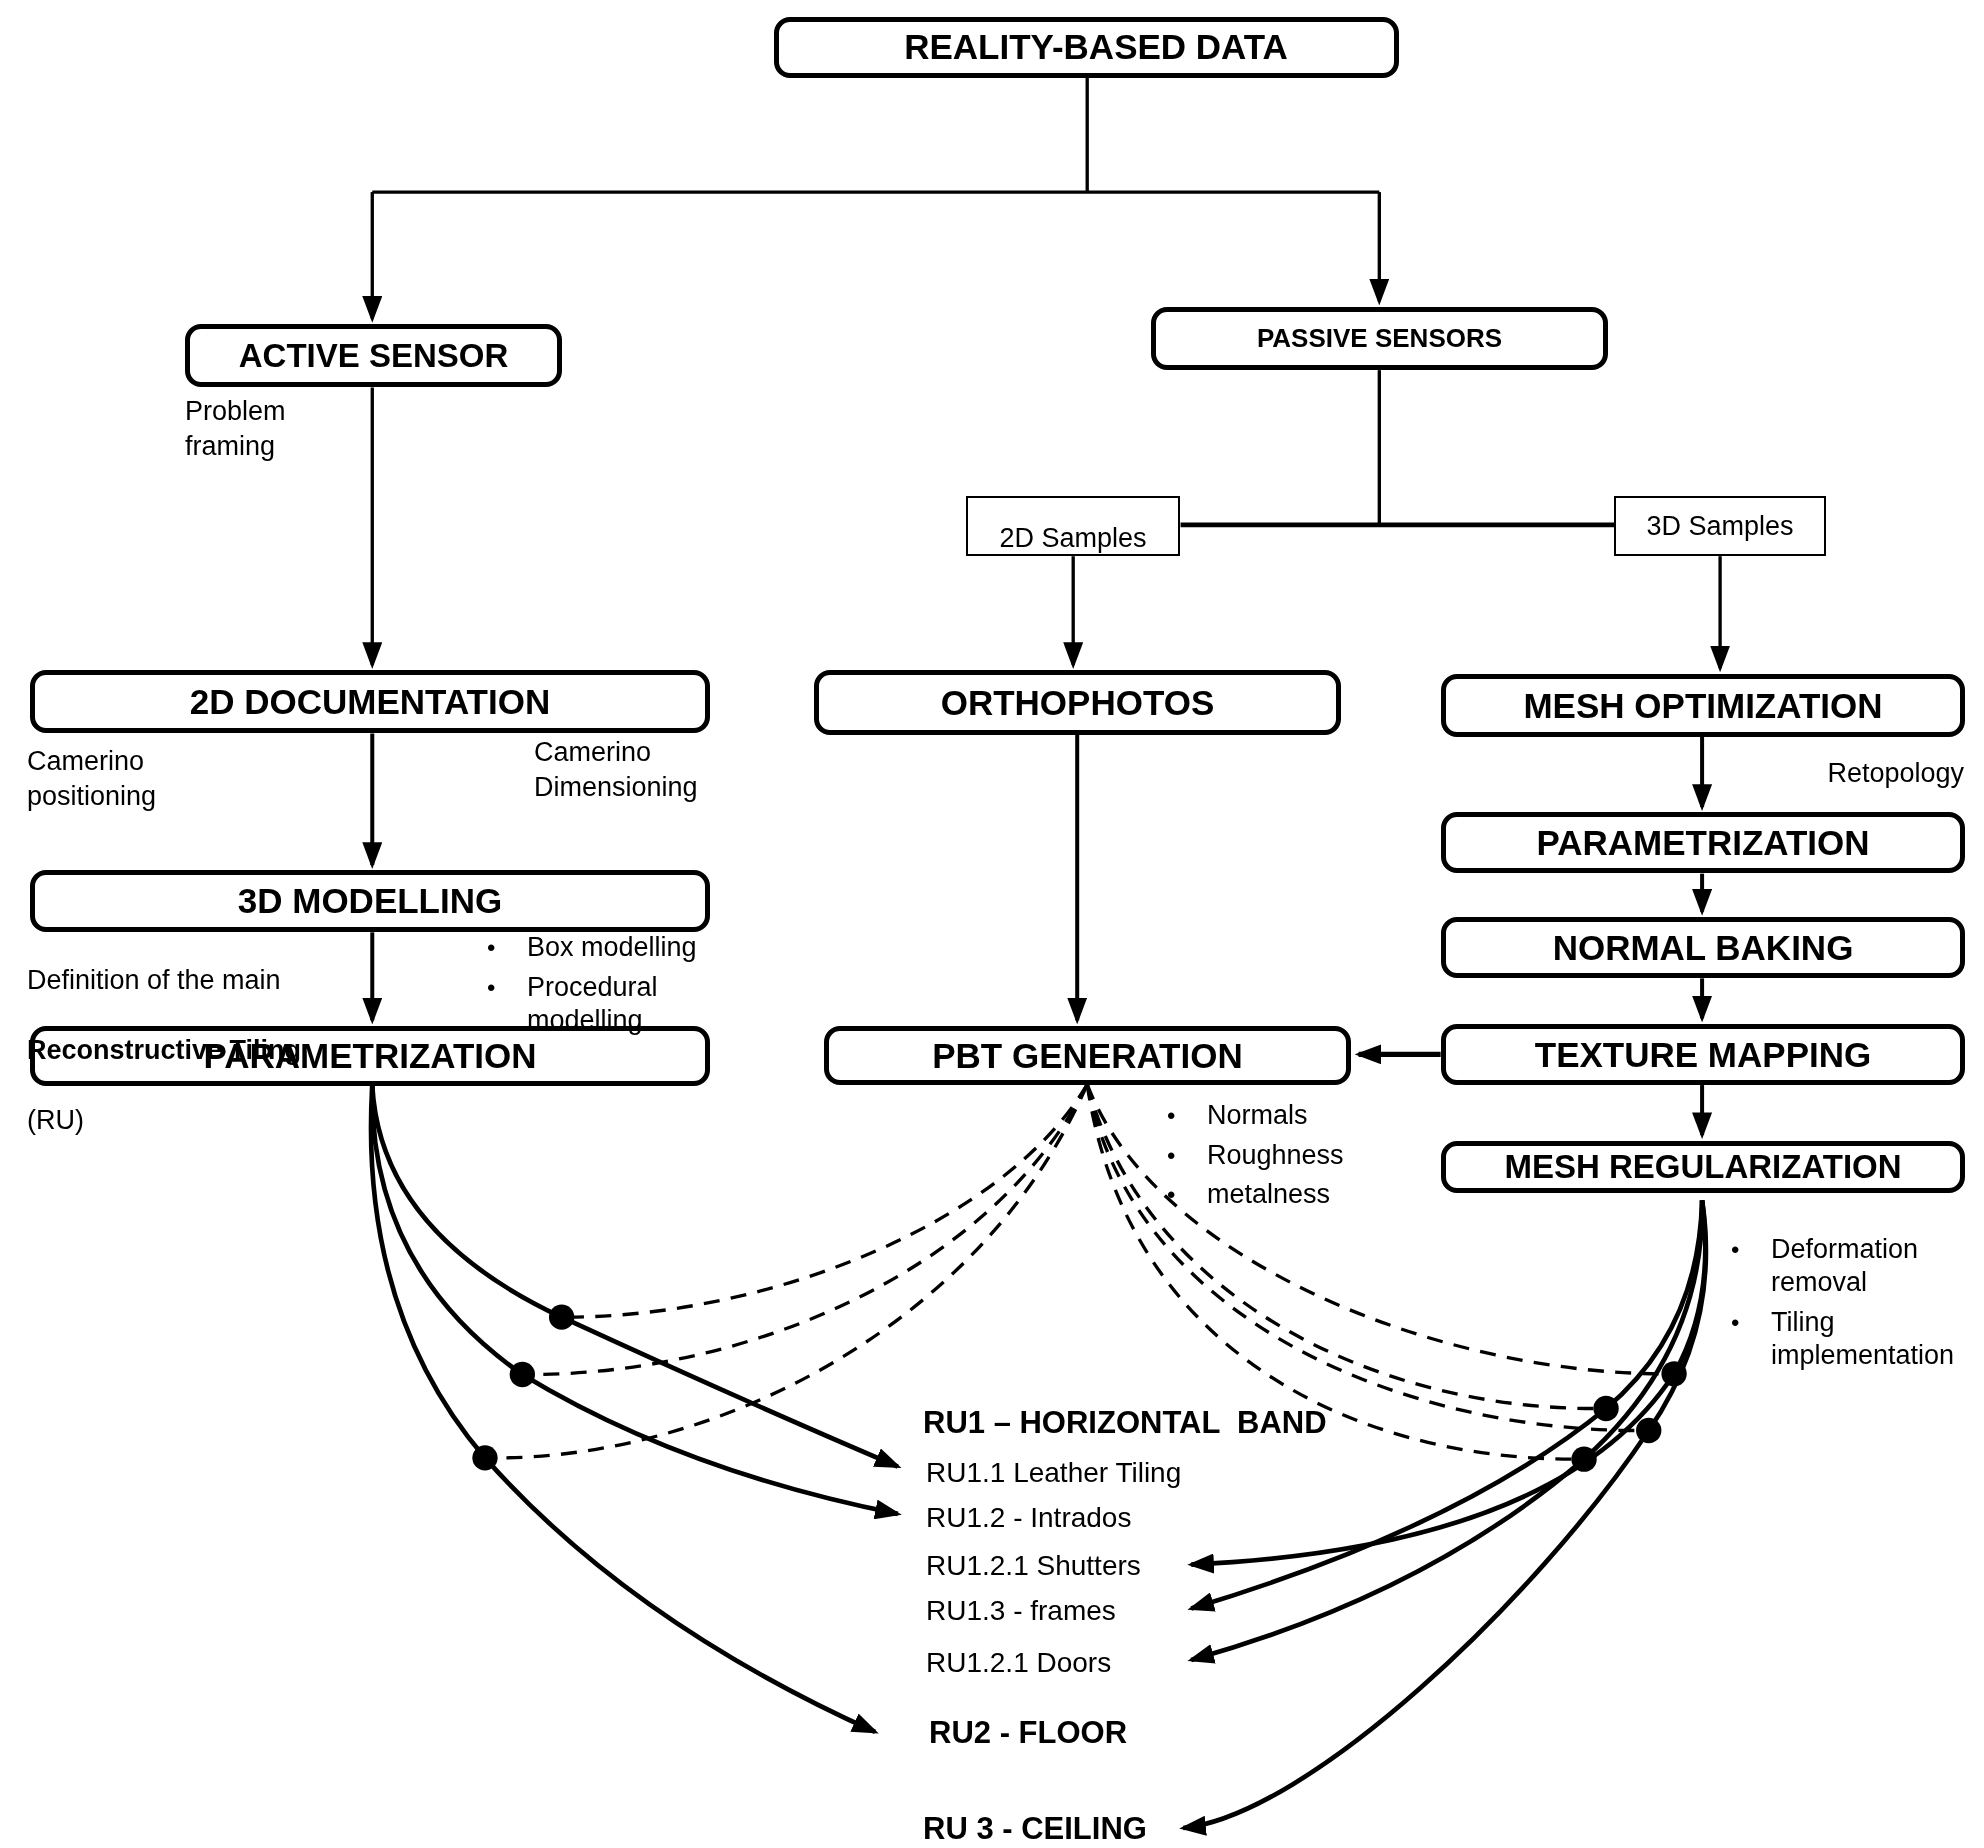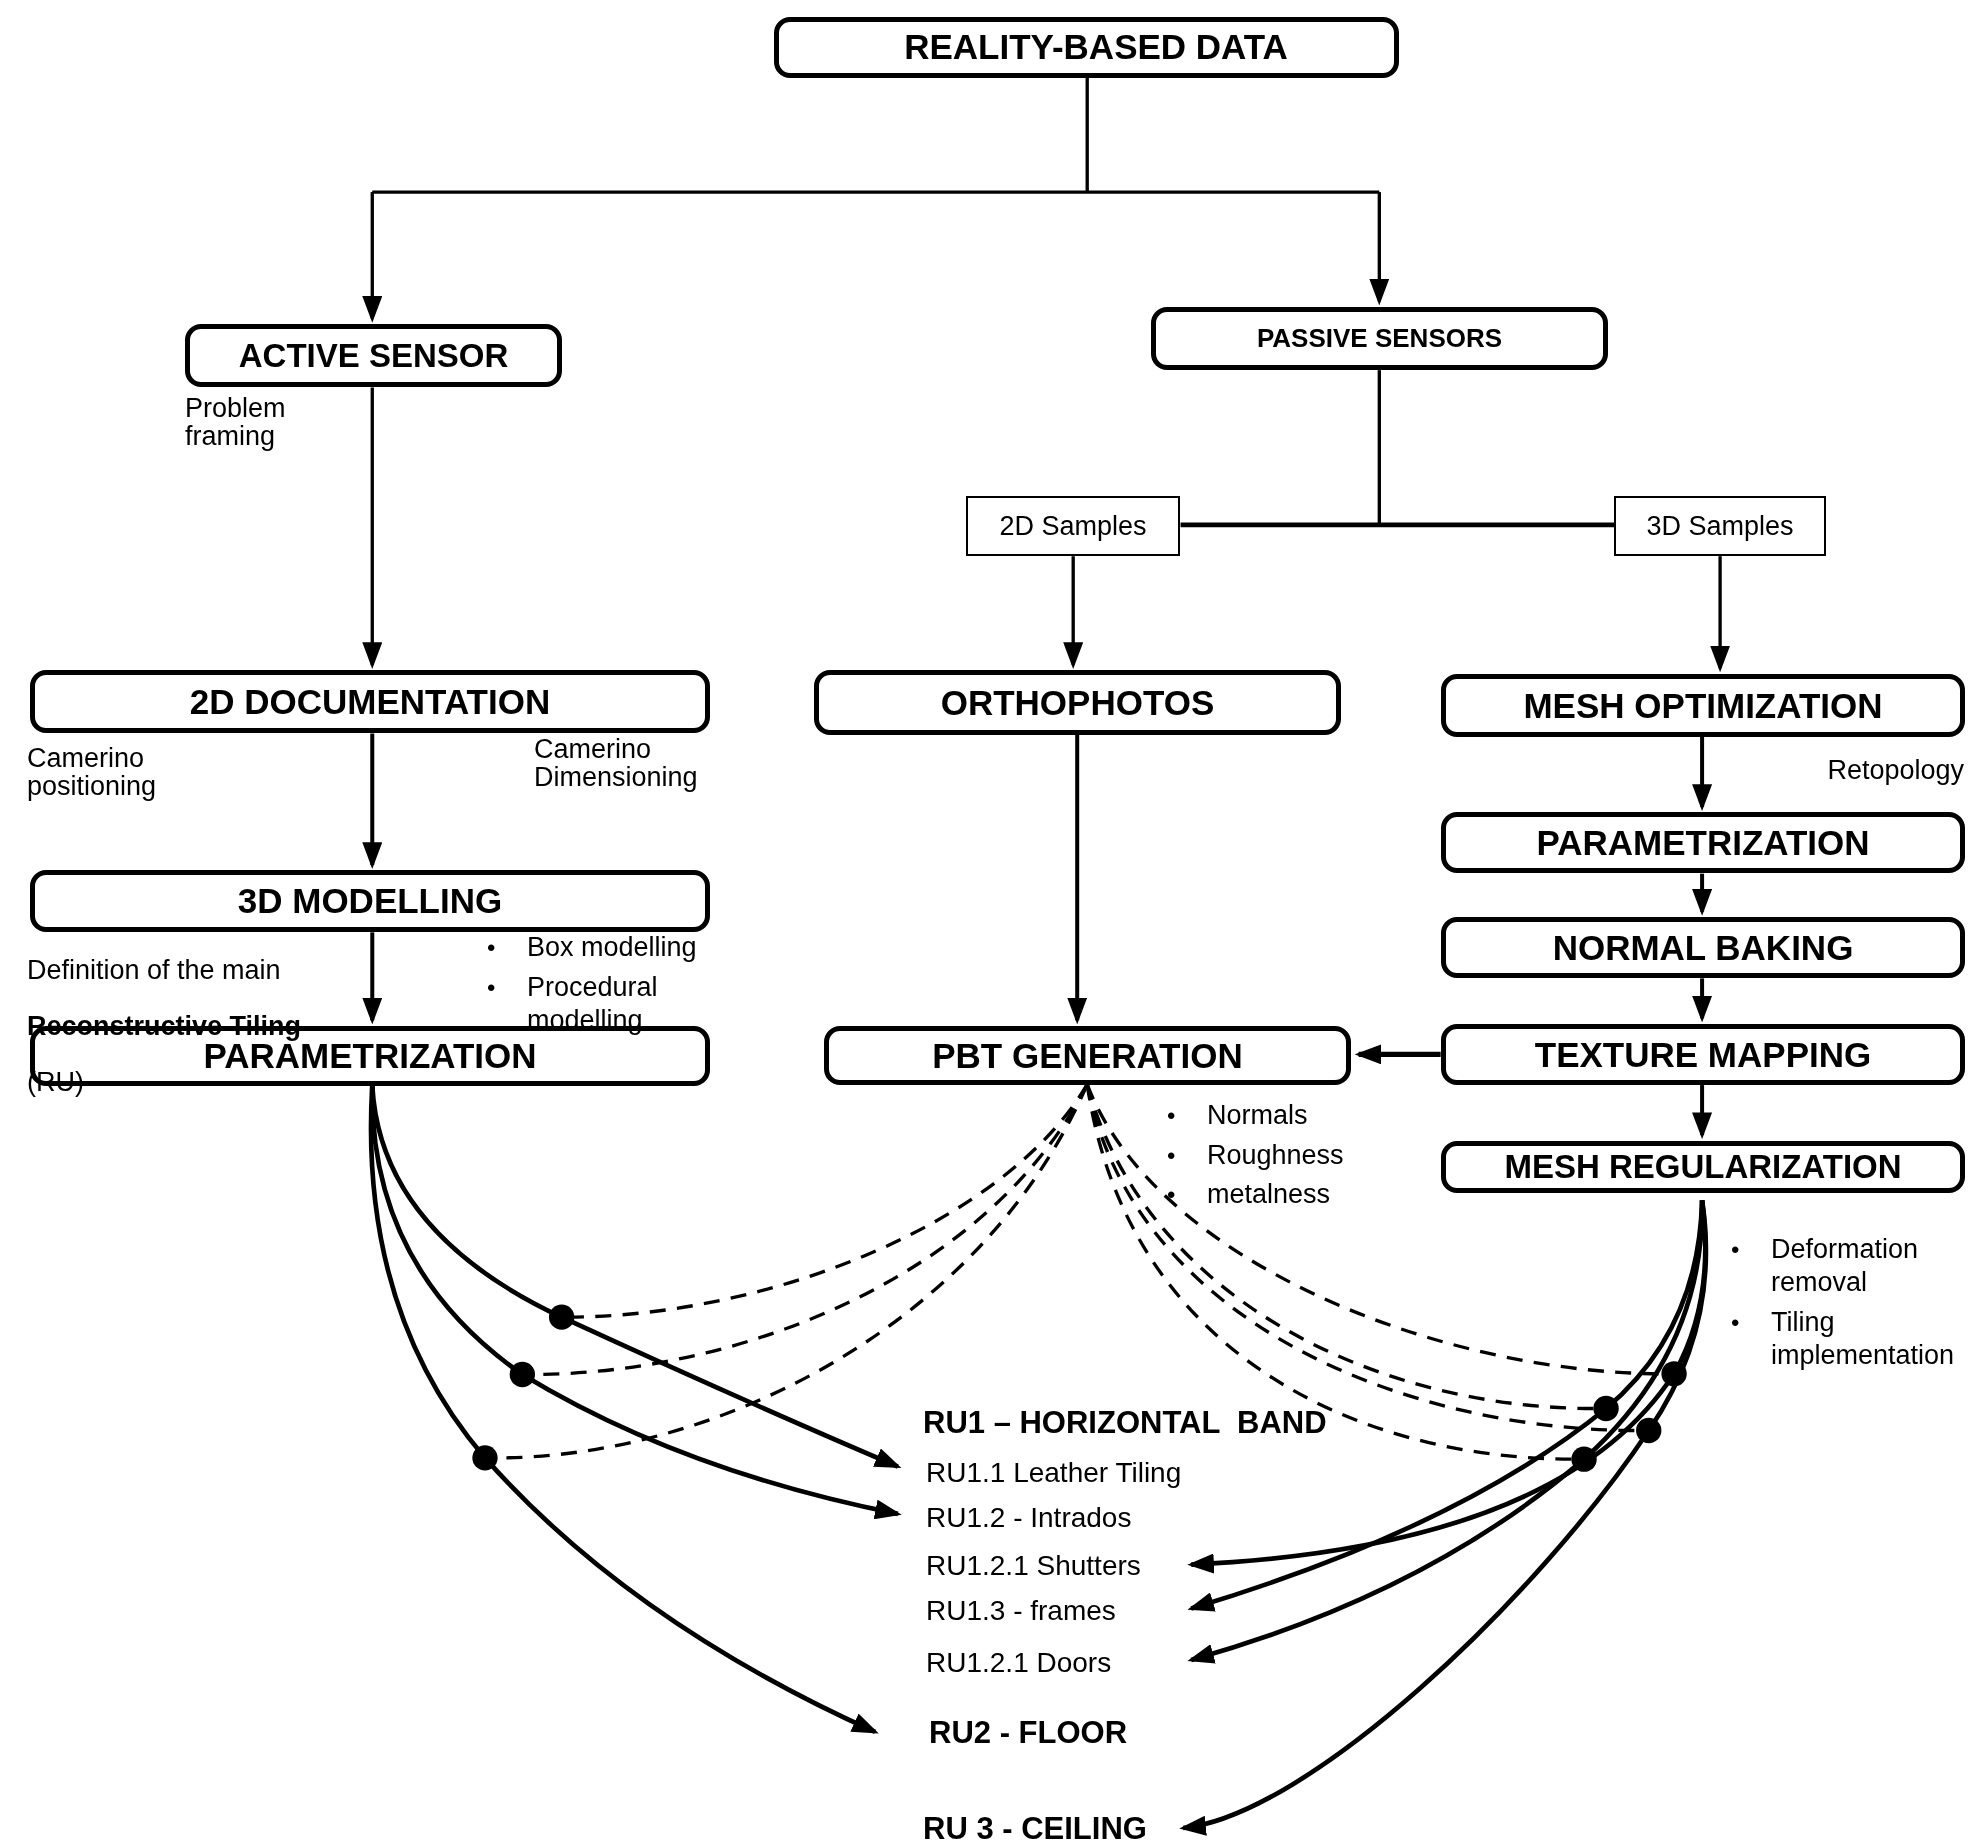--- a/index.html
+++ b/index.html
@@ -9,36 +9,36 @@
   }
   svg.wires{position:absolute;left:0;top:0;width:1985px;height:1848px;}
 
   .box{
     position:absolute;box-sizing:border-box;background:#fff;border:5.3px solid #000;
     border-radius:16px;display:flex;align-items:center;justify-content:center;
     font-weight:bold;font-size:35px;letter-spacing:0px;white-space:pre;z-index:2;
   }
   .box.small{border:2.7px solid #000;border-radius:0;font-weight:normal;font-size:27px;}
 
-  .note{position:absolute;font-size:27px;line-height:28px;white-space:pre-line;z-index:2;}
+  .note{position:absolute;font-size:27px;line-height:35px;white-space:pre-line;z-index:2;}
   .note.right{text-align:right;}
   .bullets{position:absolute;z-index:2;}
   .bullet-row{display:flex;align-items:flex-start;font-size:27px;line-height:33px;margin-bottom:6.7px;}
   .bullet-row .dot{width:40px;flex:0 0 40px;font-size:24px;}
   .bullet-row .btxt{display:block;}
   .bold-line{font-weight:bold;}
 
   .ru{position:absolute;font-size:28px;white-space:pre;z-index:2;}
   .ru.head{font-weight:bold;font-size:31px;}
 
   
   #n-reality{left:774px;top:16.7px;width:625px;height:61px;padding-left:19px;}
   #n-active{left:185px;top:324px;width:377px;height:63px;}
   #n-passive{left:1151px;top:307px;width:457px;height:63px;}
-  #n-s2d{left:966px;top:496px;width:214px;height:60px;}
+  #n-s2d{left:966px;top:496px;width:214px;height:60px;align-items:flex-end;}
   #n-s3d{left:1614px;top:496px;width:212px;height:60px;}
   #n-doc2d{left:30px;top:670px;width:680px;height:63px;}
   #n-mod3d{left:30px;top:870px;width:680px;height:62px;}
   #n-paramL{left:30px;top:1026px;width:680px;height:60px;}
   #n-ortho{left:814px;top:670px;width:527px;height:65px;}
   #n-pbt{left:824px;top:1026px;width:527px;height:59px;}
   #n-meshopt{left:1441px;top:674px;width:524px;height:63px;}
   #n-paramR{left:1441px;top:812px;width:524px;height:61px;}
   #n-normalb{left:1441px;top:917px;width:524px;height:61px;}
   #n-texmap{left:1441px;top:1024px;width:524px;height:61px;}

